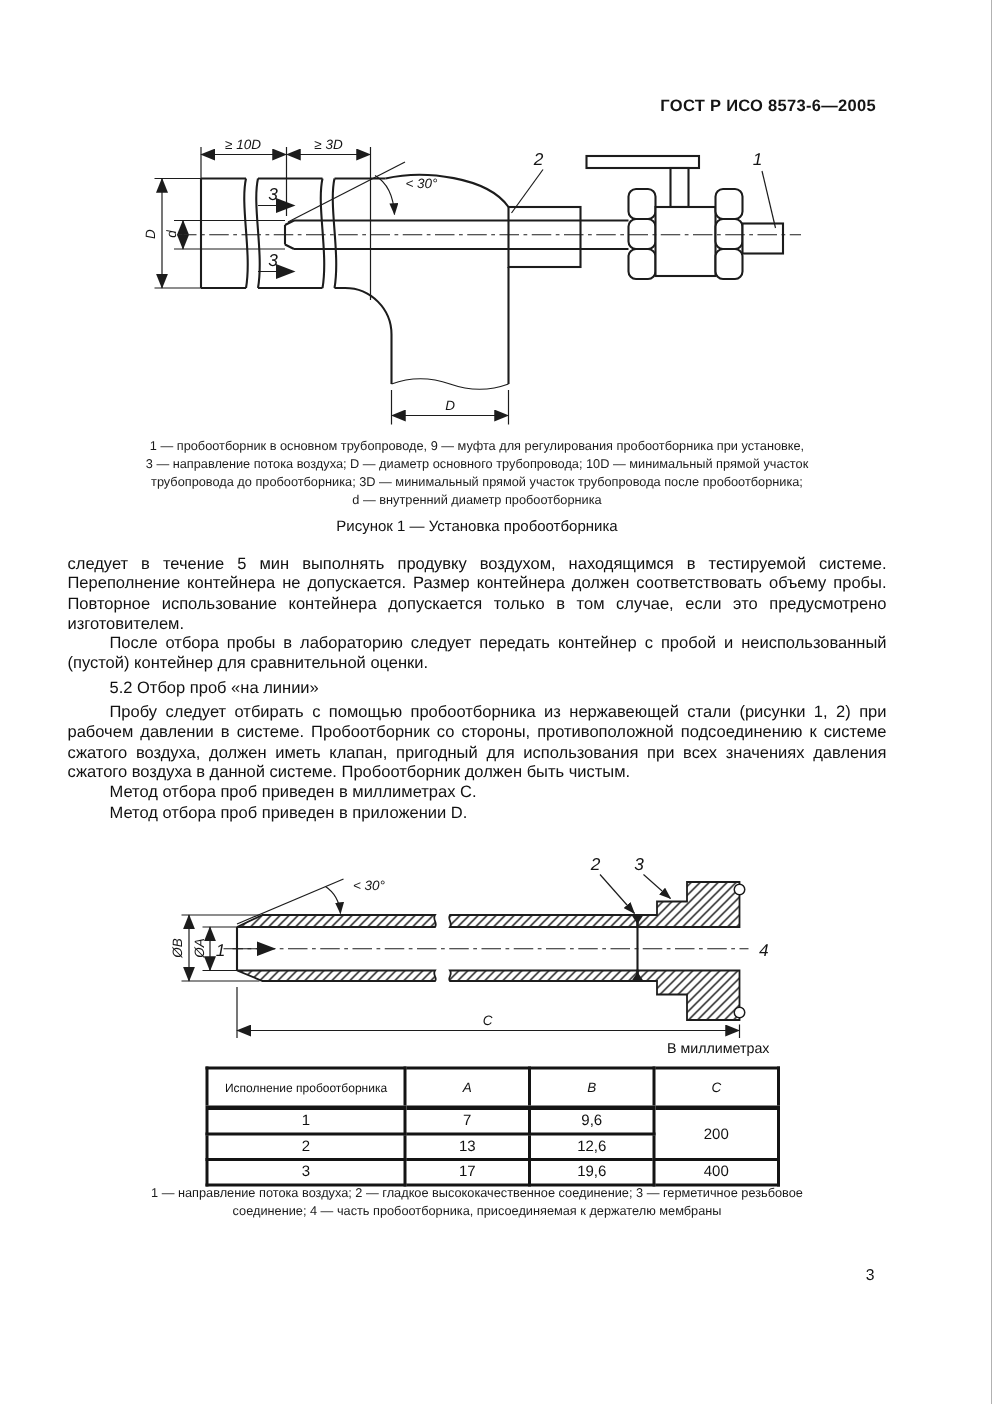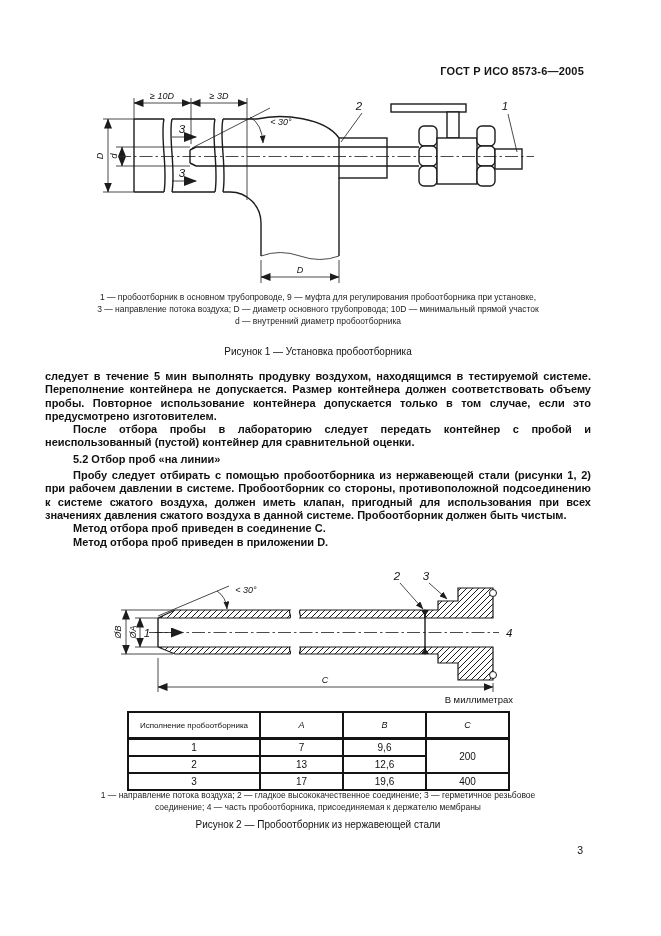--- a/index.html
+++ b/index.html
@@ -11,26 +11,26 @@
   #hdr{top:65px;right:77px;font-size:11px;font-weight:bold;letter-spacing:.2px;}
   #fig1svg{left:78px;top:86px;}
   #fig2svg{left:105px;top:566px;}
   .legend{left:45px;width:546px;text-align:center;font-size:8.5px;line-height:12px;color:#1b1b1b;}
   #fig1legend{top:291px;}
   #fig2legend{top:789px;}
   .figcap{left:45px;width:546px;text-align:center;font-size:10px;color:#111;}
   #fig1cap{top:346px;}
   #fig2cap{top:819px;}
   #bodytext{left:45px;top:370px;width:546px;font-size:11px;line-height:13.3px;text-align:justify;color:#111;}
-  #bodytext p{margin:0;text-indent:28px;font-weight:bold;}
+  #bodytext p{margin:0;text-indent:28px;}
   #bodytext p.noindent{text-indent:0;}
-  #bodytext h3{margin:3px 0 3px 0;font-size:11px;line-height:13.3px;text-indent:28px;font-weight:bold;}
+  #bodytext h3{margin:3px 0 3px 0;font-size:11px;line-height:13.3px;text-indent:28px;font-weight:normal;}
   #units{top:694px;right:148px;font-size:9.5px;color:#111;}
   #pgnum{top:844px;right:78px;font-size:10.5px;color:#111;}
-  table.gost{position:absolute;left:127px;top:711px;border-collapse:collapse;table-layout:fixed;padding-left:32px;}
+  table.gost{position:absolute;left:137px;top:711px;border-collapse:collapse;table-layout:fixed;padding-left:32px;}
   table.gost td,table.gost th{border:2px solid #141414;text-align:center;vertical-align:middle;padding:0;color:#111;}
   table.gost thead th{height:24px;font-weight:normal;border-bottom:3px solid #141414;}
   table.gost .c0{width:130px;font-size:8px;}
   table.gost .cn{width:81px;}
   table.gost thead .cn{font-size:9px;font-style:italic;}
   table.gost tbody td{height:15px;font-size:10px;}
   svg text{fill:#151515;}
   .dimtxt{font-size:9px;font-style:italic;}
   .parttxt{font-size:11.5px;font-style:italic;}
   .outline{fill:none;stroke:#1c1c1c;stroke-width:1.4;}
@@ -147,30 +147,31 @@
     <g>
       <path class="thin" d="M183,174 V197 M261,174 V197"></path>
       <line class="thin" x1="183" y1="191" x2="261" y2="191" marker-start="url(#arr)" marker-end="url(#arr)"></line>
       <text class="dimtxt" x="222" y="187" text-anchor="middle">D</text>
     </g>
   </svg>
 
   <div id="fig1legend" class="abs legend">
     <div>1 — пробоотборник в основном трубопроводе, 9 — муфта для регулирования  пробоотборника  при  установке,</div>
     <div>3 — направление потока воздуха; D — диаметр основного трубопровода; 10D — минимальный прямой участок</div>
+    <div>трубопровода до пробоотборника; 3D — минимальный прямой участок трубопровода после пробоотборника;</div>
     <div>d — внутренний диаметр пробоотборника</div>
   </div>
   <div id="fig1cap" class="abs figcap">Рисунок 1 — Установка пробоотборника</div>
 
   <div id="bodytext" class="abs">
     <p class="noindent">следует в течение 5 мин выполнять продувку воздухом, находящимся в тестируемой системе. Переполнение контейнера не допускается. Размер контейнера должен соответствовать объему пробы. Повторное использование контейнера допускается только в том случае, если это предусмотрено изготовителем.</p>
     <p>После отбора пробы в лабораторию следует передать контейнер с пробой и неиспользованный (пустой) контейнер для сравнительной оценки.</p>
     <h3>5.2 Отбор проб «на линии»</h3>
     <p>Пробу следует отбирать с помощью пробоотборника из нержавеющей стали (рисунки 1, 2) при рабочем давлении в системе. Пробоотборник со стороны, противоположной подсоединению к системе сжатого воздуха, должен иметь клапан, пригодный для использования при всех значениях давления сжатого воздуха в данной системе. Пробоотборник должен быть чистым.</p>
-    <p>Метод отбора проб приведен в соединение C.</p>
+    <p>Метод отбора проб приведен в миллиметрах C.</p>
     <p>Метод отбора проб приведен в приложении D.</p>
   </div>
 
   <svg id="fig2svg" class="abs" width="460" height="145" viewBox="0 0 460 145" xmlns="http://www.w3.org/2000/svg">
 
     <g>
       <path class="hatched" d="M70,44 L185,44 C183,47 187,49 185,52 L53,52 Z"></path>
       <path class="hatched" d="M53,81 L185,81 C183,84 187,86 185,88 L70,88 Z"></path>
       <path class="hatched" d="M195,44 L320,44 L320,52 L195,52 C197,49 193,47 195,44 Z"></path>
       <path class="hatched" d="M195,81 L320,81 L320,88 L195,88 C193,86 197,84 195,81 Z"></path>
@@ -254,16 +255,15 @@
         <td>19,6</td>
         <td>400</td>
       </tr>
     </tbody>
   </table>
 
   <div id="fig2legend" class="abs legend">
     <div>1 — направление потока воздуха; 2 — гладкое высококачественное соединение; 3 — герметичное резьбовое</div>
     <div>соединение; 4 — часть пробоотборника, присоединяемая к держателю мембраны</div>
   </div>
-  <div id="fig2cap" class="abs figcap">Рисунок 2 — Пробоотборник из нержавеющей стали</div>
 
   <div id="pgnum" class="abs">3</div>
 </div>
 
 </body></html>

